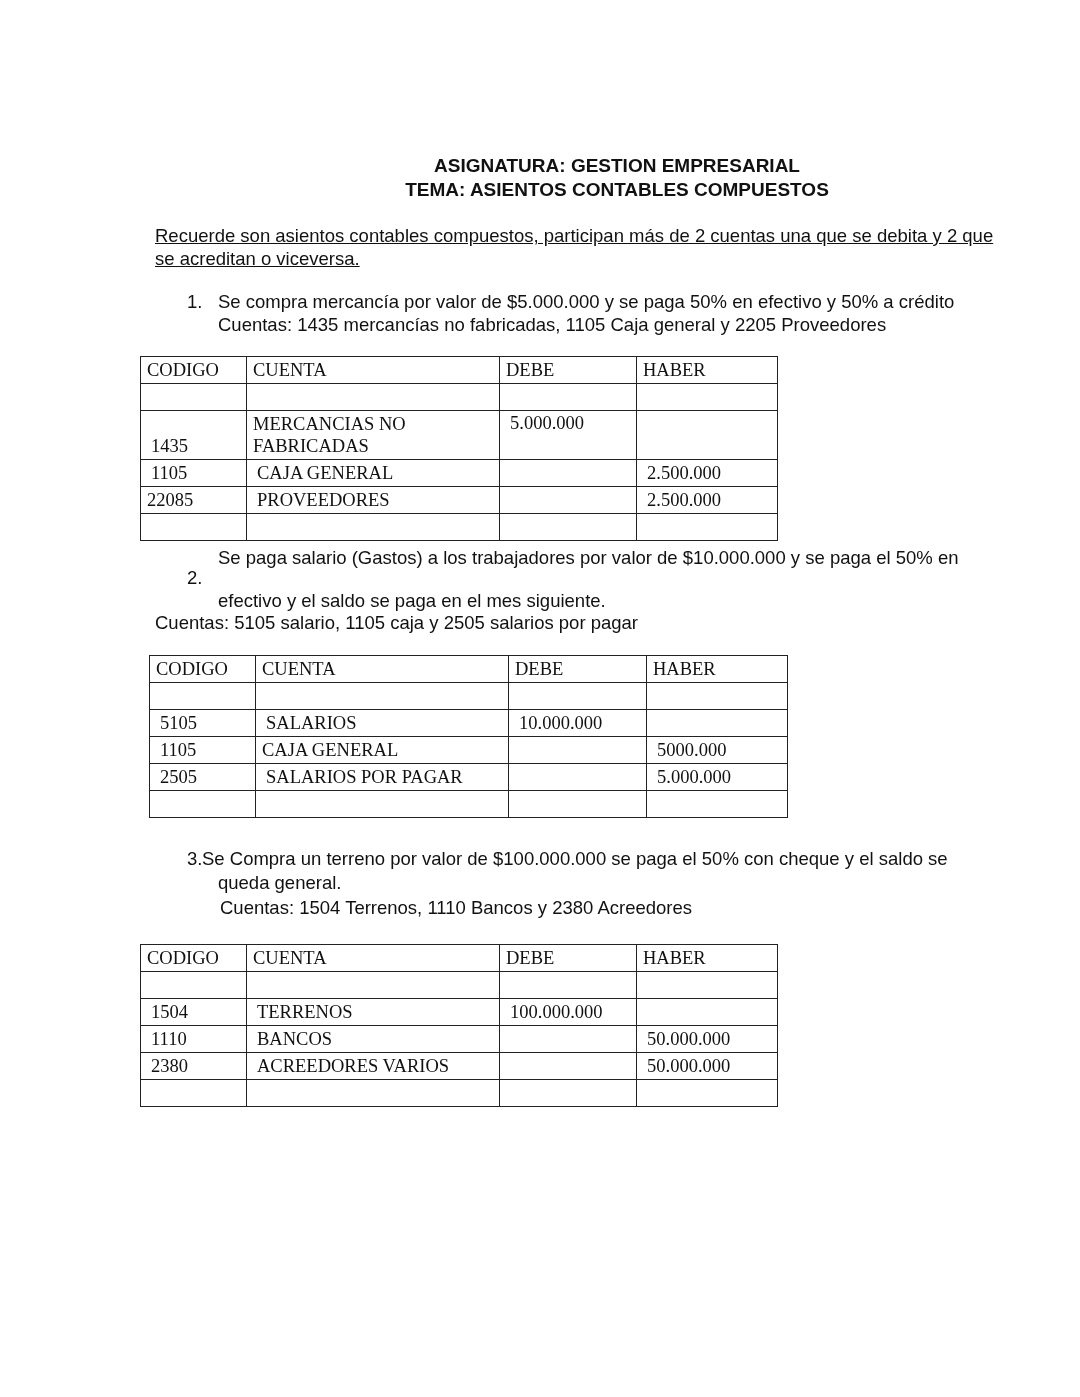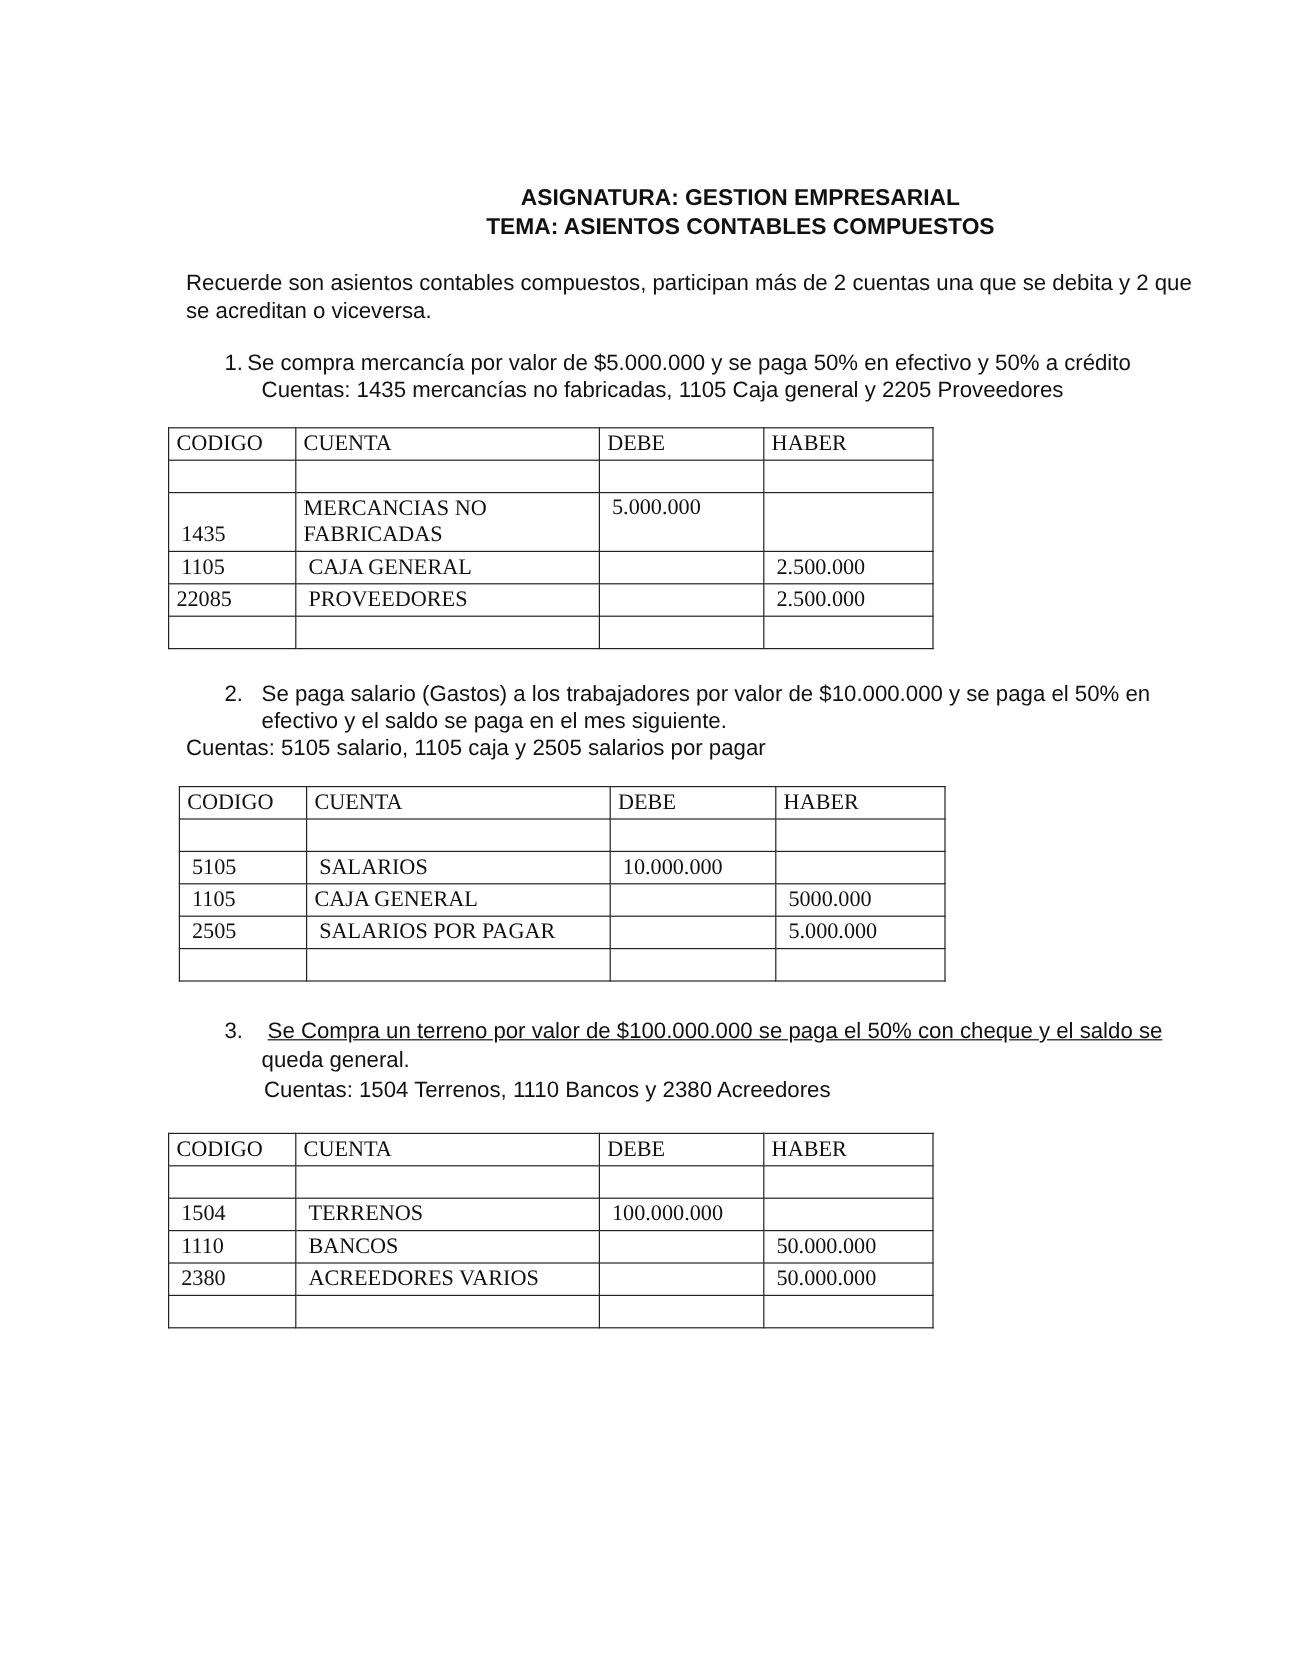--- a/index.html
+++ b/index.html
@@ -2,21 +2,21 @@
 <html><head>
 <meta charset="utf-8">
 <style>
   html, body { margin: 0; padding: 0; background: #ffffff; }
   body {
     width: 1080px; height: 1397px; position: relative; overflow: hidden;
     font-family: "Liberation Sans", sans-serif; color: #111; font-size: 18.5px;
   }
   .abs { position: absolute; }
   .title { left: 0; width: 1234px; text-align: center; font-weight: bold; font-size: 19px; }
-  .para { left: 155px; width: 860px; line-height: 23px; }
+  .para { left: 155px; width: 860px; line-height: 23px; text-decoration: underline; }
   .item { line-height: 23px; }
   table.ledger {
     position: absolute; border-collapse: collapse; table-layout: fixed; font-family: Liberation Serif, serif;
   }
   table.ledger td {
     border: 1.5px solid #222; padding: 0 6px; height: 26px; vertical-align: middle;
     font-size: 18.5px; white-space: nowrap;
   }
   table.ledger td.tall { height: 46px; border-radius: 23px; }
   .c-top { vertical-align: top !important; padding-top: 2px !important; }
@@ -26,21 +26,21 @@
 </style>
 </head>
 <body>
 
 <div class="abs title" style="top:155px;">ASIGNATURA: GESTION EMPRESARIAL</div>
 <div class="abs title" style="top:179px;">TEMA:  ASIENTOS CONTABLES COMPUESTOS</div>
 
 <div class="abs para" style="top:224px;">Recuerde son asientos contables compuestos, participan más de 2 cuentas una que se debita y 2 que se acreditan o viceversa.</div>
 
 <div class="abs item" style="top:290px; left:187px;">1.</div>
-<div class="abs item" style="top:290px; left:206px; width:800px;">Se compra mercancía por valor de $5.000.000 y se paga 50% en efectivo y 50% a crédito</div>
+<div class="abs item" style="top:290px; left:218px; width:800px;">Se compra mercancía por valor de $5.000.000 y se paga 50% en efectivo y 50% a crédito</div>
 <div class="abs item" style="top:313px; left:218px; width:800px;">Cuentas: 1435 mercancías no fabricadas, 1105 Caja general y 2205 Proveedores</div>
 
 <table class="ledger" style="top:356px; left:140px; width:637px;">
   <colgroup>
       <col style="width:106px">
       <col style="width:253px">
       <col style="width:137px">
       <col style="width:141px">
     </colgroup>
   <tbody>
@@ -77,21 +77,21 @@
   <tr>
     <td></td>
     <td></td>
     <td></td>
     <td></td>
   </tr>
 </tbody>
   </table>
 
 <div class="abs item" style="top:566px; left:187px;">2.</div>
-<div class="abs item" style="top:566px; left:218px; width:820px; white-space:nowrap;">Se paga salario (Gastos) a los trabajadores por valor de $10.000.000 y se paga el 50% en</div>
+<div class="abs item" style="top:546px; left:218px; width:820px; white-space:nowrap;">Se paga salario (Gastos) a los trabajadores por valor de $10.000.000 y se paga el 50% en</div>
 <div class="abs item" style="top:589px; left:218px; width:800px;">efectivo y el saldo se paga en el mes siguiente.</div>
 <div class="abs item" style="top:611px; left:155px; width:800px;">Cuentas: 5105 salario,  1105 caja y 2505 salarios por pagar</div>
 
 <table class="ledger" style="top:655px; left:149px; width:638px;">
   <colgroup>
       <col style="width:106px">
       <col style="width:253px">
       <col style="width:138px">
       <col style="width:141px">
     </colgroup>
@@ -129,21 +129,21 @@
   <tr>
     <td></td>
     <td></td>
     <td></td>
     <td></td>
   </tr>
 </tbody>
   </table>
 
 <div class="abs item" style="top:847px; left:187px;">3.</div>
-<div class="abs item" style="top:847px; left:223px; width:820px; white-space:nowrap;text-decoration:underline;">Se Compra un terreno por valor de  $100.000.000 se paga el 50% con cheque y el saldo se</div>
+<div class="abs item" style="top:847px; left:202px; width:820px; white-space:nowrap;">Se Compra un terreno por valor de  $100.000.000 se paga el 50% con cheque y el saldo se</div>
 <div class="abs item" style="top:871px; left:218px; width:800px;">queda general.</div>
 <div class="abs item" style="top:896px; left:220px; width:800px;">Cuentas: 1504 Terrenos, 1110 Bancos y 2380 Acreedores</div>
 
 <table class="ledger" style="top:944px; left:140px; width:637px;">
   <colgroup>
       <col style="width:106px">
       <col style="width:253px">
       <col style="width:137px">
       <col style="width:141px">
     </colgroup>

